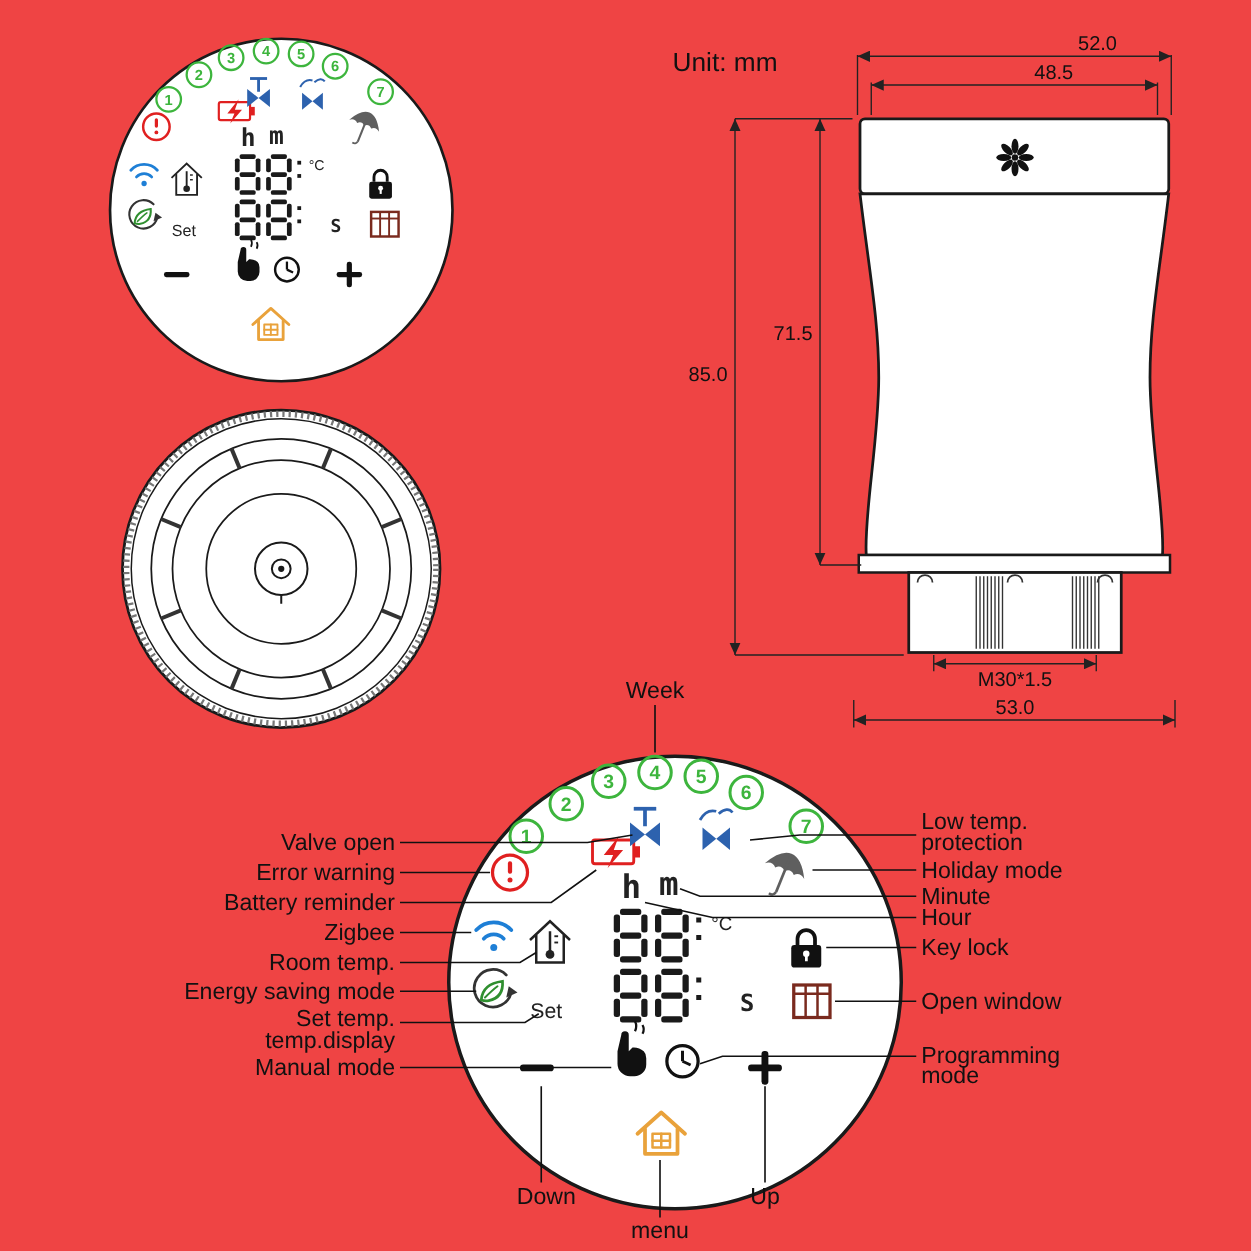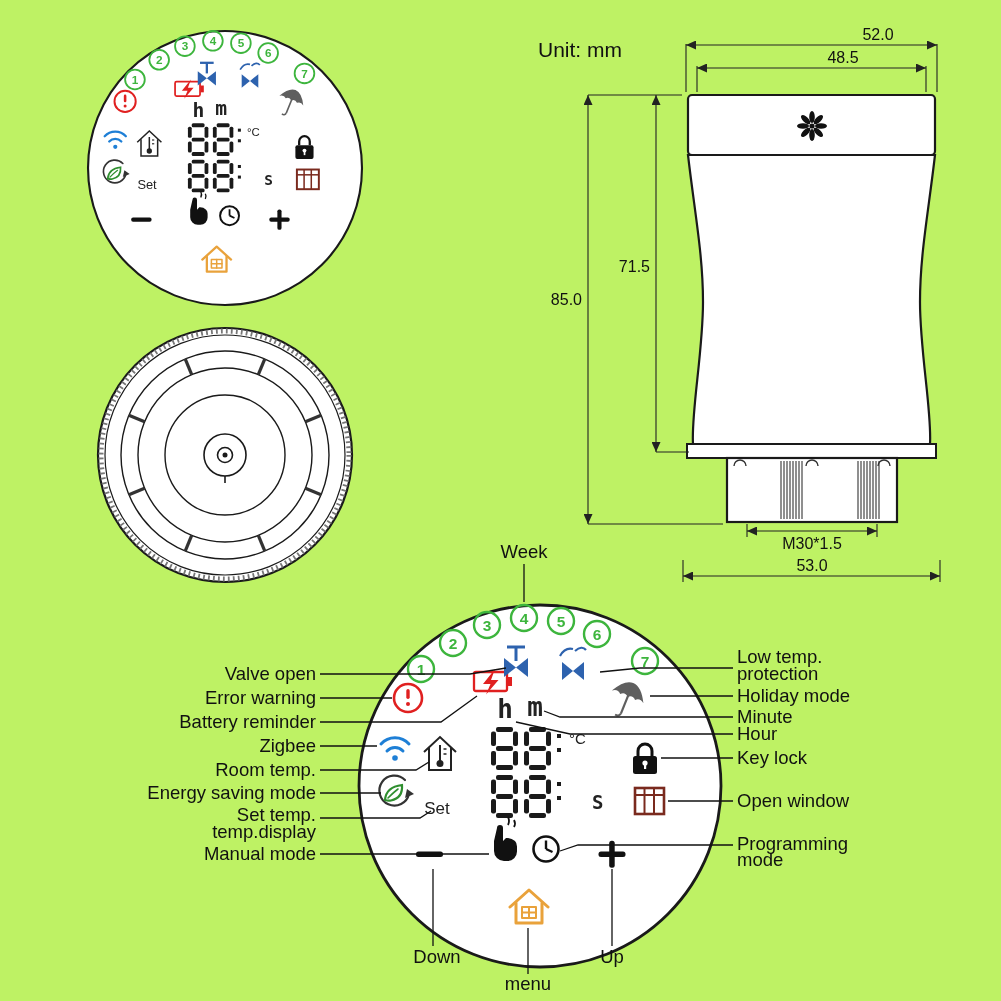--- a/index.html
+++ b/index.html
@@ -1,16 +1,16 @@
 <!DOCTYPE html>
 <html><head>
 <meta charset="utf-8">
 <style>
   html,body{margin:0;padding:0;background:#fff}
-  .canvas{position:relative;width:1001px;height:1001px;background:#bef264;overflow:hidden}
+  .canvas{position:relative;width:1001px;height:1001px;background:#ef4444;overflow:hidden}
   svg{display:block}
   text{font-family:"Liberation Sans",sans-serif;fill:#111}
   .lbl{font-size:18.5px}
   .dim{font-size:16px}
   .unit{font-size:21px}
   .end{text-anchor:end}
   .mid{text-anchor:middle}
   .week circle{fill:none;stroke:#3db53d;stroke-width:2.4}
   .week text{font-family:"Liberation Sans",sans-serif;font-weight:bold;font-size:15.5px;fill:#3db53d;text-anchor:middle}
   .hm{font-family:"DejaVu Sans Mono",monospace;font-weight:bold;font-size:26px;fill:#222;text-anchor:middle}

